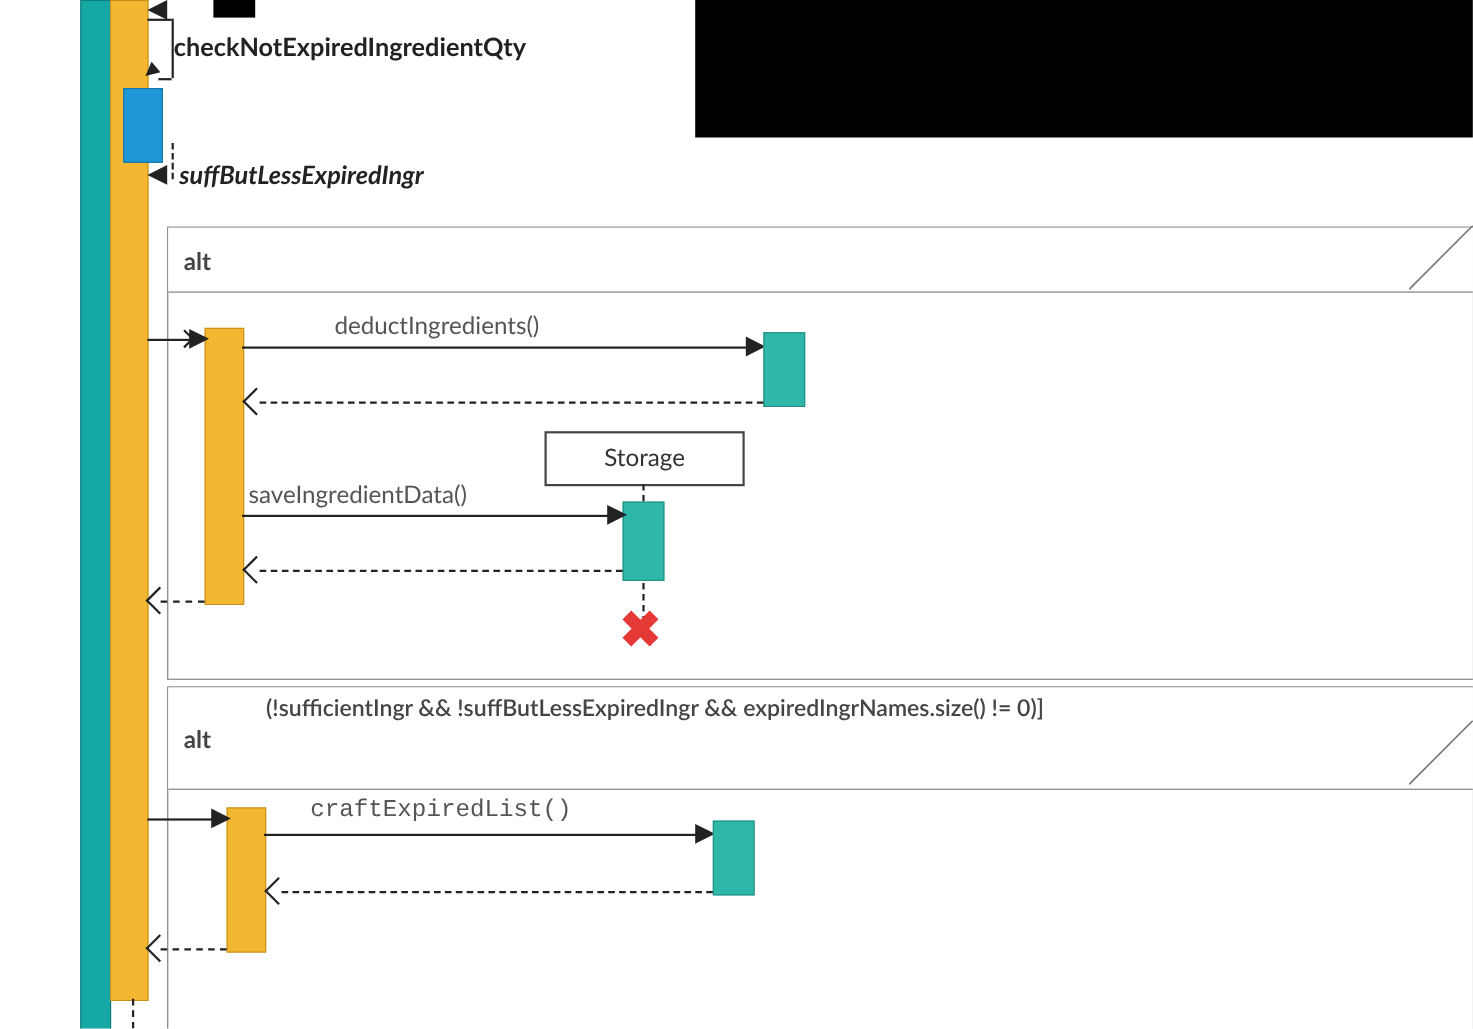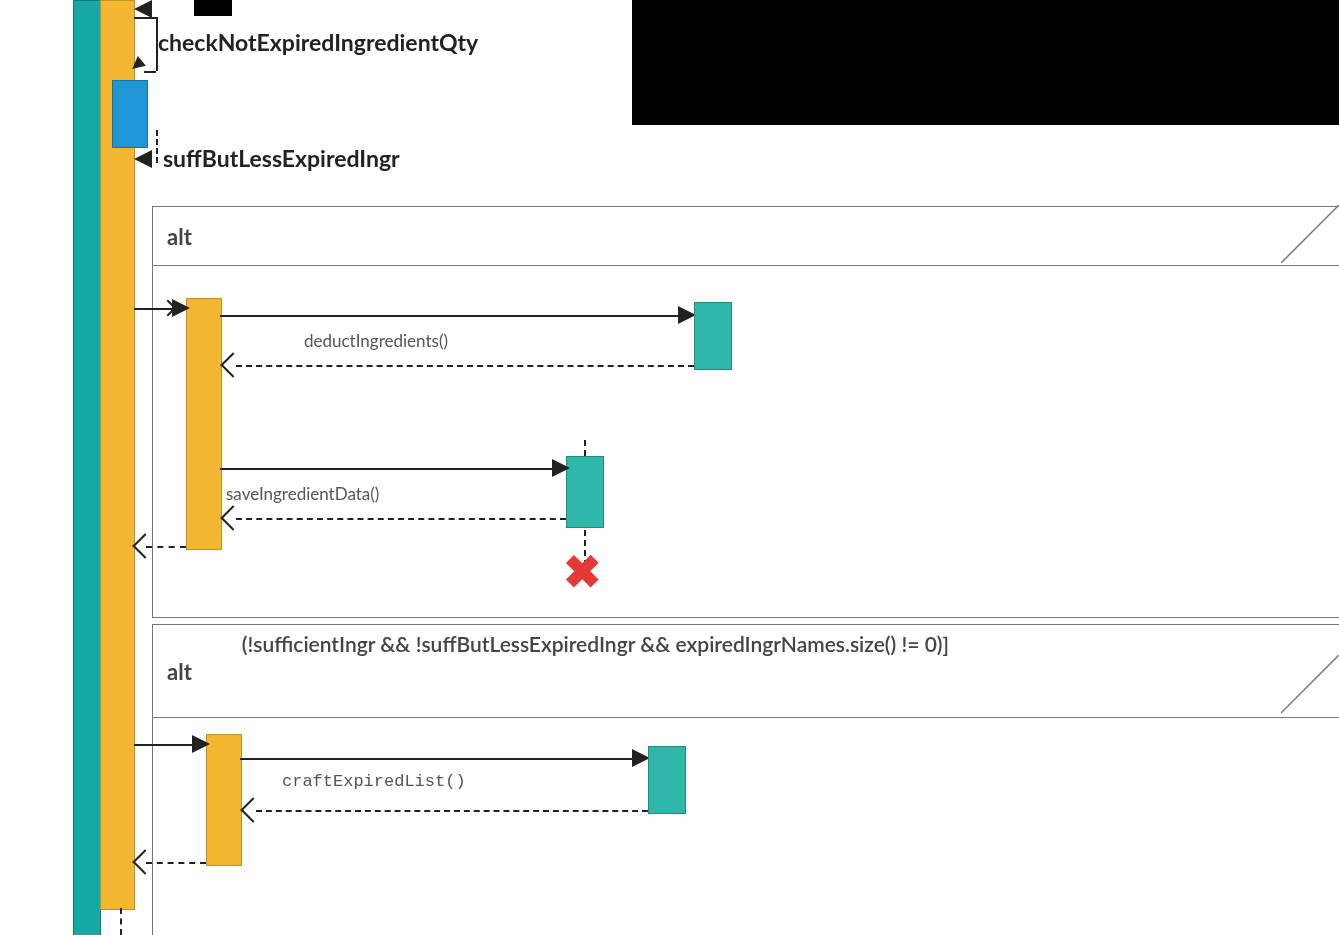--- a/index.html
+++ b/index.html
@@ -58,23 +58,22 @@
     border: 2px solid #444;
     background: #fff;
     text-align: center;
     font-size: 22px;
     color: #333;
   }
 
   
   .msg-label {
     color: #555;
-    font-size: 17px;
+    font-size: 22px;
     background: transparent;
-    margin-top: 48px;
   }
   .msg-label-bold {
     color: #222;
     font-weight: 700;
     font-size: 23px;
     text-align: right;
   }
 
   
   .line-solid {
@@ -138,21 +137,21 @@
 
   <div class="abs arrowhead-left" style="left:134px; top:0;"></div>
 
   <div class="abs msg-label-bold" style="left:158px; top:28px;">checkNotExpiredIngredientQty</div>
 
   <div class="abs line-solid" style="left:134px; top:17px; width:22px;"></div>
   <div class="abs" style="left:156px; top:17px; width:0; height:54px; border-left:2px solid #222;"></div>
   <div class="abs line-solid" style="left:144px; top:71px; width:12px;"></div>
   <div class="abs arrowhead-left" style="left:128px; top:56px; transform:scale(0.7) rotate(-40deg);"></div>
 
-  <div class="abs msg-label-bold" style="left:163px; top:144px;">suffButLessExpiredIngr</div>
+  <div class="abs msg-label-bold" style="left:163px; top:144px;font-style:italic;">suffButLessExpiredIngr</div>
   <div class="abs arrowhead-left" style="left:134px; top:150px;"></div>
   <div class="abs" style="left:156px; top:130px; width:0; height:33px; border-left:2px dashed #222;"></div>
 
   <div class="abs frame" style="left:152px; top:206px; width:1186px; height:410px;">
     <div class="frame-header" style="height:46px; position:relative;">
       <span class="frame-tag">alt</span>
 
       <svg class="abs" style="right:-2px; top:-2px;" width="60" height="60">
         <polyline points="0,58 58,0" stroke="#777" stroke-width="1.5" fill="none"></polyline>
       </svg>
@@ -168,20 +167,21 @@
 
   <div class="abs msg-label" style="left:304px; top:282px;">deductIngredients()</div>
   <div class="abs line-solid" style="left:220px; top:315px; width:472px;"></div>
   <div class="abs arrowhead-right" style="left:678px; top:306px;"></div>
 
   <div class="abs bar-teal2" style="left:694px; top:302px; width:36px; height:66px;"></div>
 
   <div class="abs line-dashed" style="left:236px; top:365px; width:458px;"></div>
   <div class="abs arrowhead-open-left" style="left:224px; top:356px;"></div>
 
+  <div class="abs participant" style="left:495px; top:392px; width:178px; height:46px; line-height:44px;">Storage</div>
 
   <div class="abs lifeline-dash" style="left:584px; top:440px; height:126px;"></div>
 
   <div class="abs bar-teal2" style="left:566px; top:456px; width:36px; height:70px;"></div>
 
   <div class="abs msg-label" style="left:226px; top:435px;">saveIngredientData()</div>
   <div class="abs line-solid" style="left:220px; top:468px; width:346px;"></div>
   <div class="abs arrowhead-right" style="left:552px; top:459px;"></div>
 
   <div class="abs line-dashed" style="left:236px; top:518px; width:330px;"></div>

